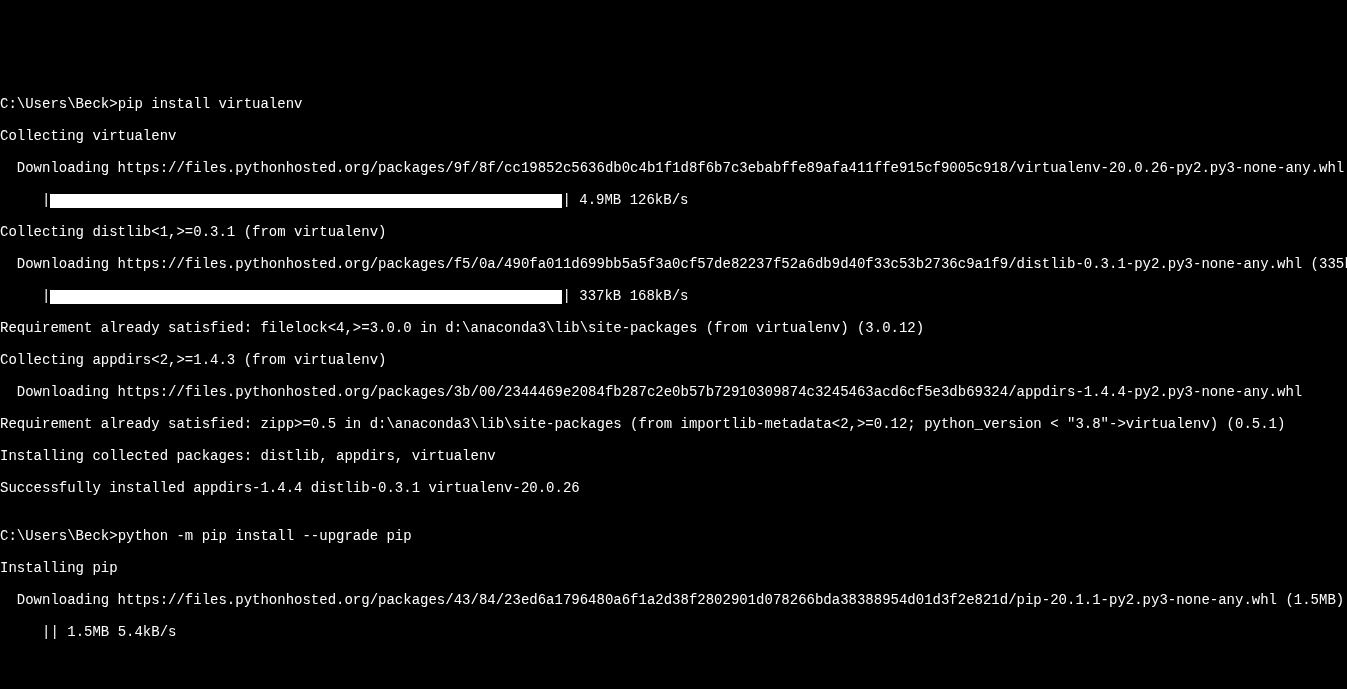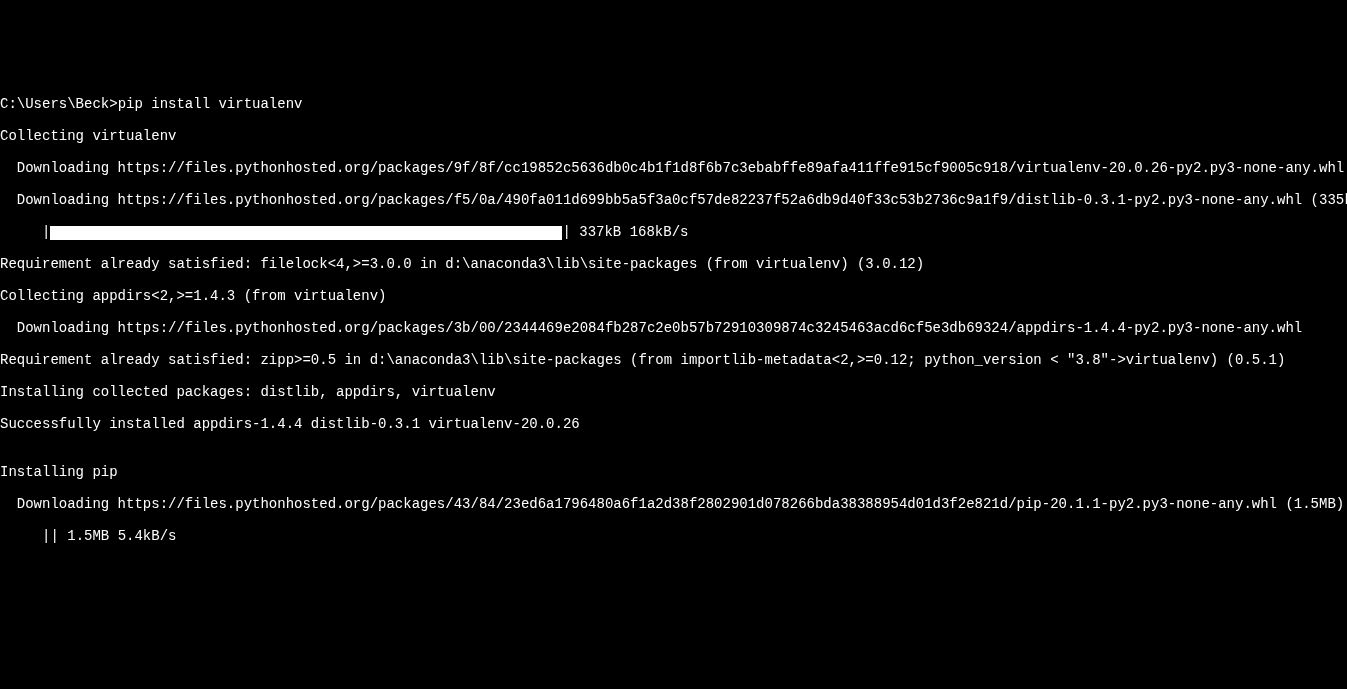--- a/index.html
+++ b/index.html
@@ -31,29 +31,32 @@
 </style>
 </head>
 <body>
 
 
 
 <div class="terminal">
 <span class="line"><span>C:\Users\Beck&gt;</span><span>pip install virtualenv</span></span>
 <span class="line">Collecting virtualenv</span>
 <span class="line">  Downloading https://files.pythonhosted.org/packages/9f/8f/cc19852c5636db0c4b1f1d8f6b7c3ebabffe89afa411ffe915cf9005c918/virtualenv-20.0.26-py2.py3-none-any.whl (4.9MB)</span>
+<span class="line"><span>     |</span><span class="bar-fill" style="width:512px"></span><span>| 4.9MB 126kB/s</span></span>
+<span class="line">Collecting distlib&lt;1,&gt;=0.3.1 (from virtualenv)</span>
 <span class="line">  Downloading https://files.pythonhosted.org/packages/f5/0a/490fa011d699bb5a5f3a0cf57de82237f52a6db9d40f33c53b2736c9a1f9/distlib-0.3.1-py2.py3-none-any.whl (335kB)</span>
 <span class="line"><span>     |</span><span class="bar-fill" style="width:512px"></span><span>| 337kB 168kB/s</span></span>
 <span class="line">Requirement already satisfied: filelock&lt;4,&gt;=3.0.0 in d:\anaconda3\lib\site-packages (from virtualenv) (3.0.12)</span>
 <span class="line">Collecting appdirs&lt;2,&gt;=1.4.3 (from virtualenv)</span>
 <span class="line">  Downloading https://files.pythonhosted.org/packages/3b/00/2344469e2084fb287c2e0b57b72910309874c3245463acd6cf5e3db69324/appdirs-1.4.4-py2.py3-none-any.whl</span>
 <span class="line">Requirement already satisfied: zipp&gt;=0.5 in d:\anaconda3\lib\site-packages (from importlib-metadata&lt;2,&gt;=0.12; python_version &lt; "3.8"-&gt;virtualenv) (0.5.1)</span>
 <span class="line">Installing collected packages: distlib, appdirs, virtualenv</span>
 <span class="line">Successfully installed appdirs-1.4.4 distlib-0.3.1 virtualenv-20.0.26</span>
 <span class="line"></span>
+<span class="line"><span>C:\Users\Beck&gt;</span><span>python -m pip install --upgrade pip</span></span>
 <span class="line">Installing pip</span>
 <span class="line">  Downloading https://files.pythonhosted.org/packages/43/84/23ed6a1796480a6f1a2d38f2802901d078266bda38388954d01d3f2e821d/pip-20.1.1-py2.py3-none-any.whl (1.5MB)</span>
 <span class="line"><span>     |</span><span>| 1.5MB 5.4kB/s</span></span>
 
 
 
 
 
 <span class="line"></span>
 

